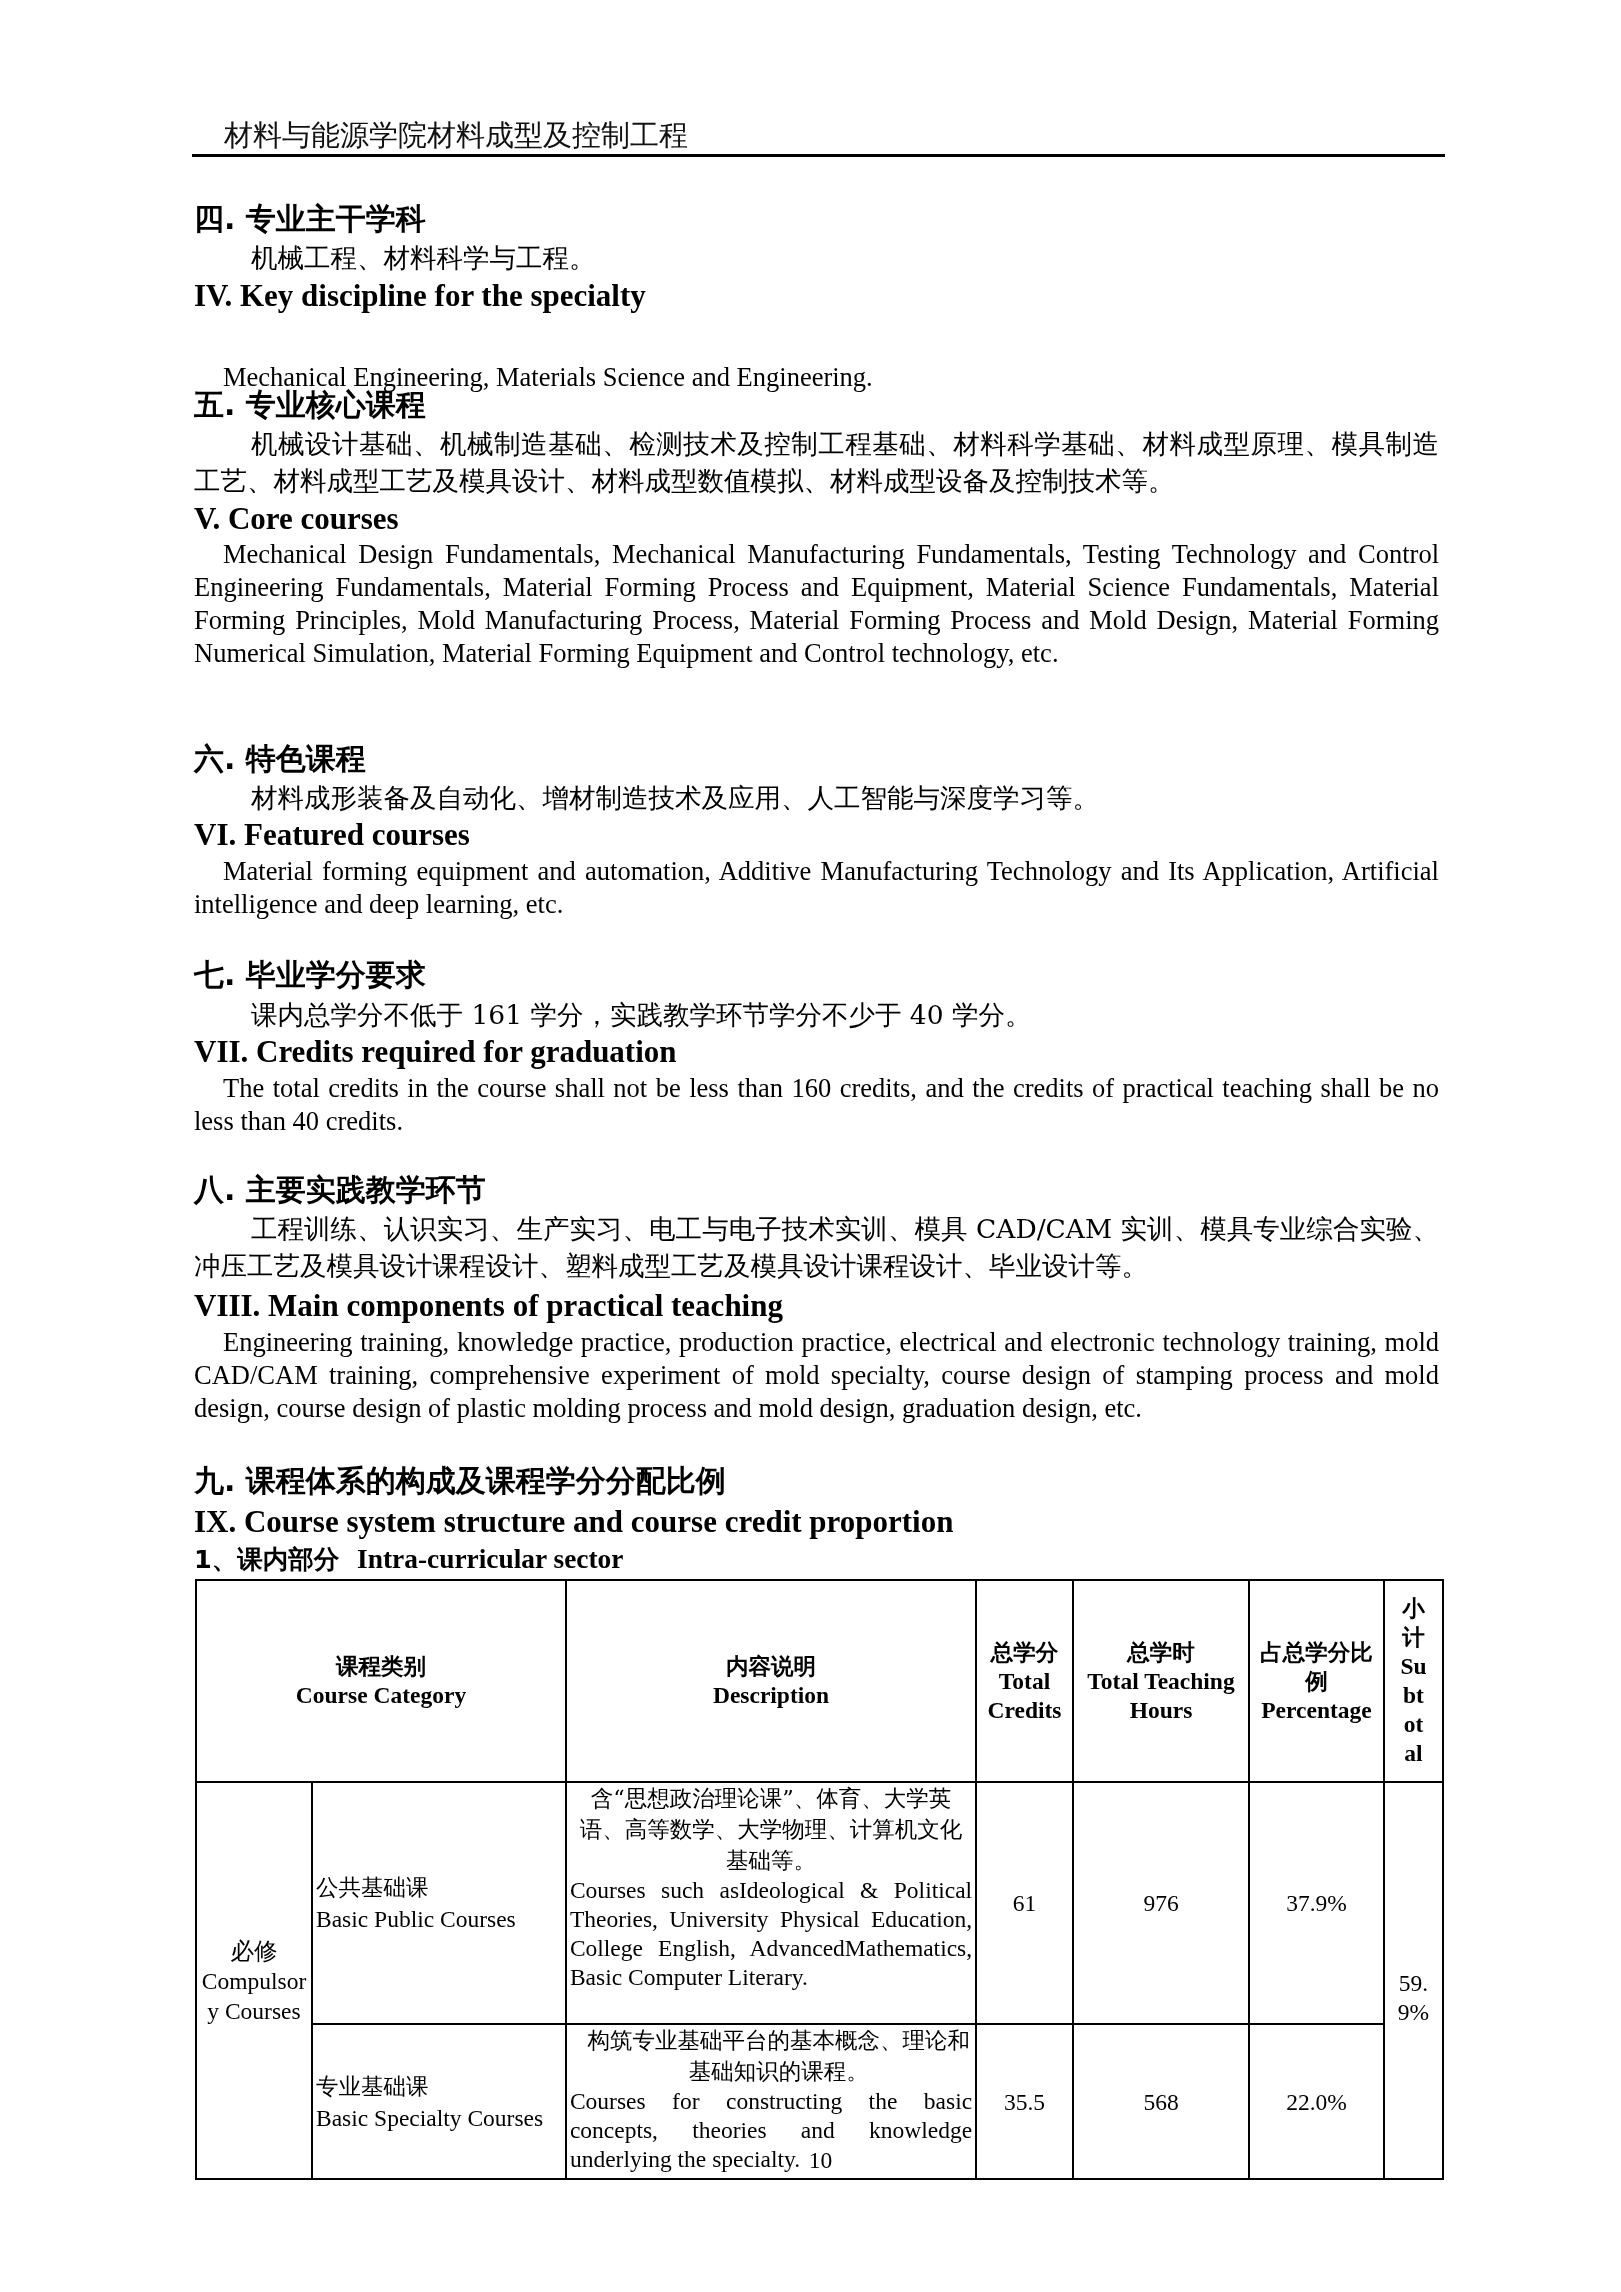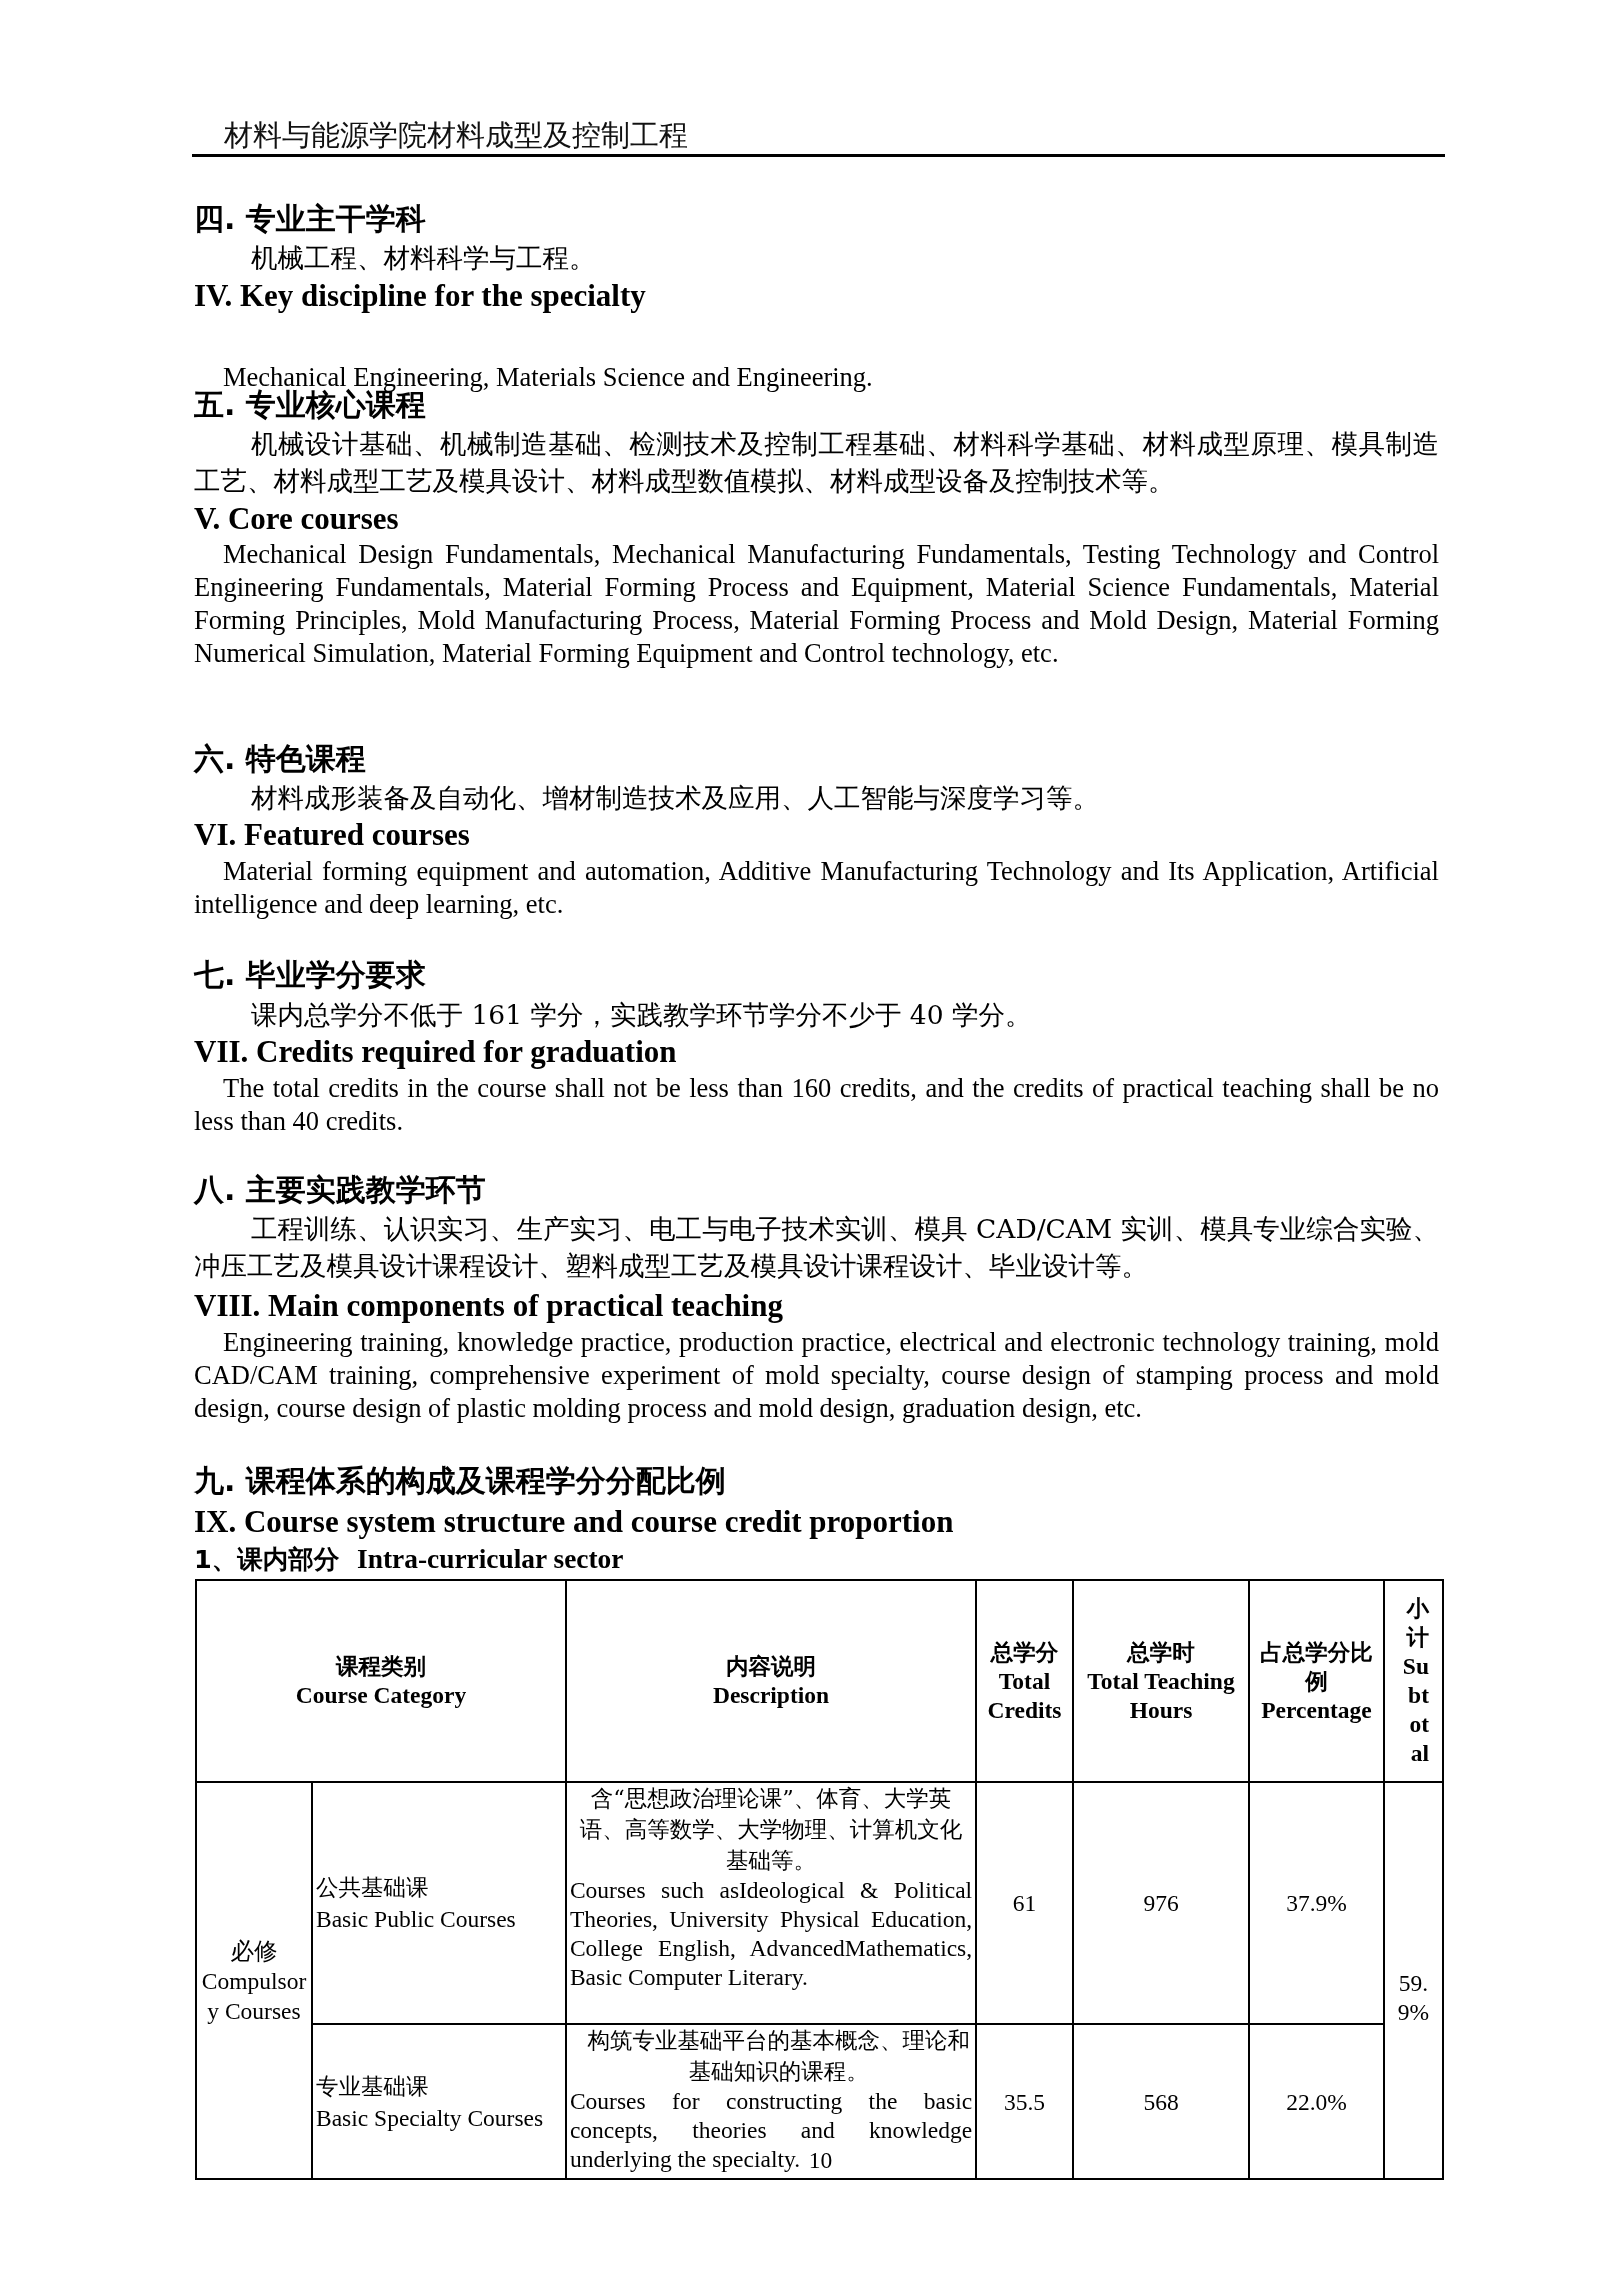--- a/index.html
+++ b/index.html
@@ -104,21 +104,21 @@
       <div>Total Credits</div>
     </td>
     <td class="th">
       <div class="cn">总学时</div>
       <div>Total Teaching Hours</div>
     </td>
     <td class="th">
       <div class="cn">占总学分比例</div>
       <div>Percentage</div>
     </td>
-    <td class="th" style="padding:13px;word-break:break-all;text-align:right;">
+    <td class="th" style="padding:13px;word-break:break-all;">
       <div class="cn">小计</div>
       <div>Subtotal</div>
     </td>
   </tr>
   <tr style="height:242px;">
     <td class="cat" rowspan="2" style="word-break:break-all;">
       <div class="cn">必修</div>
       <div>Compulsory Courses</div>
     </td>
     <td class="sub">

